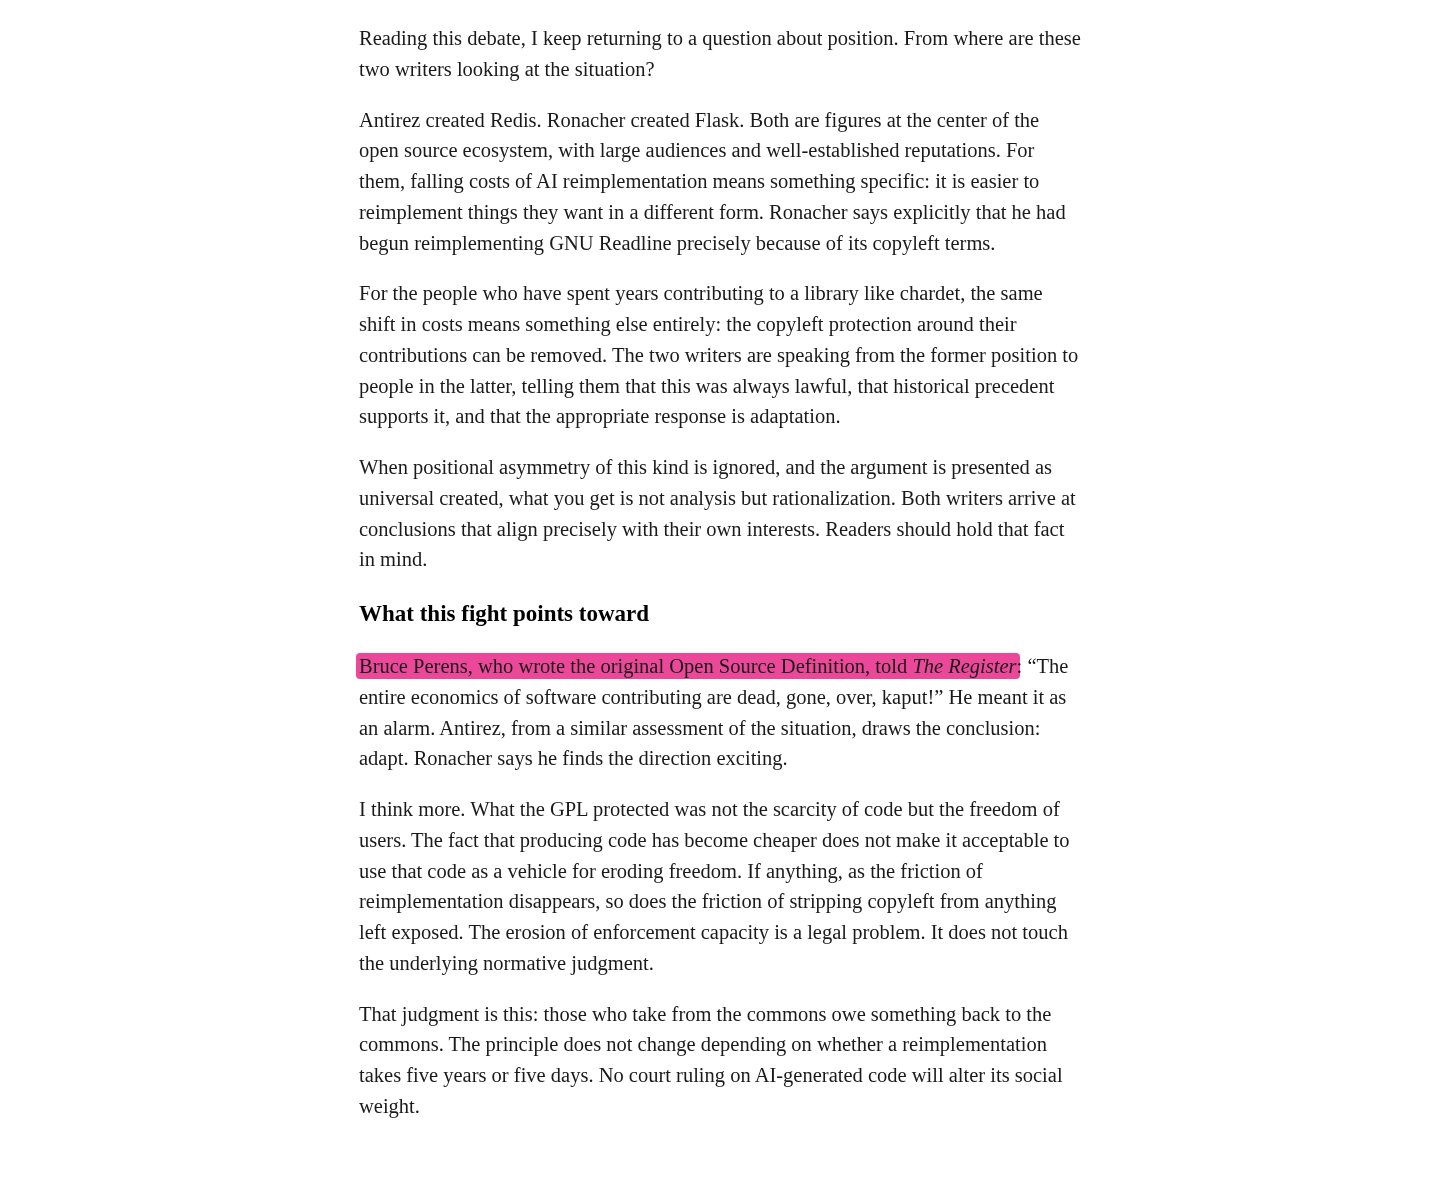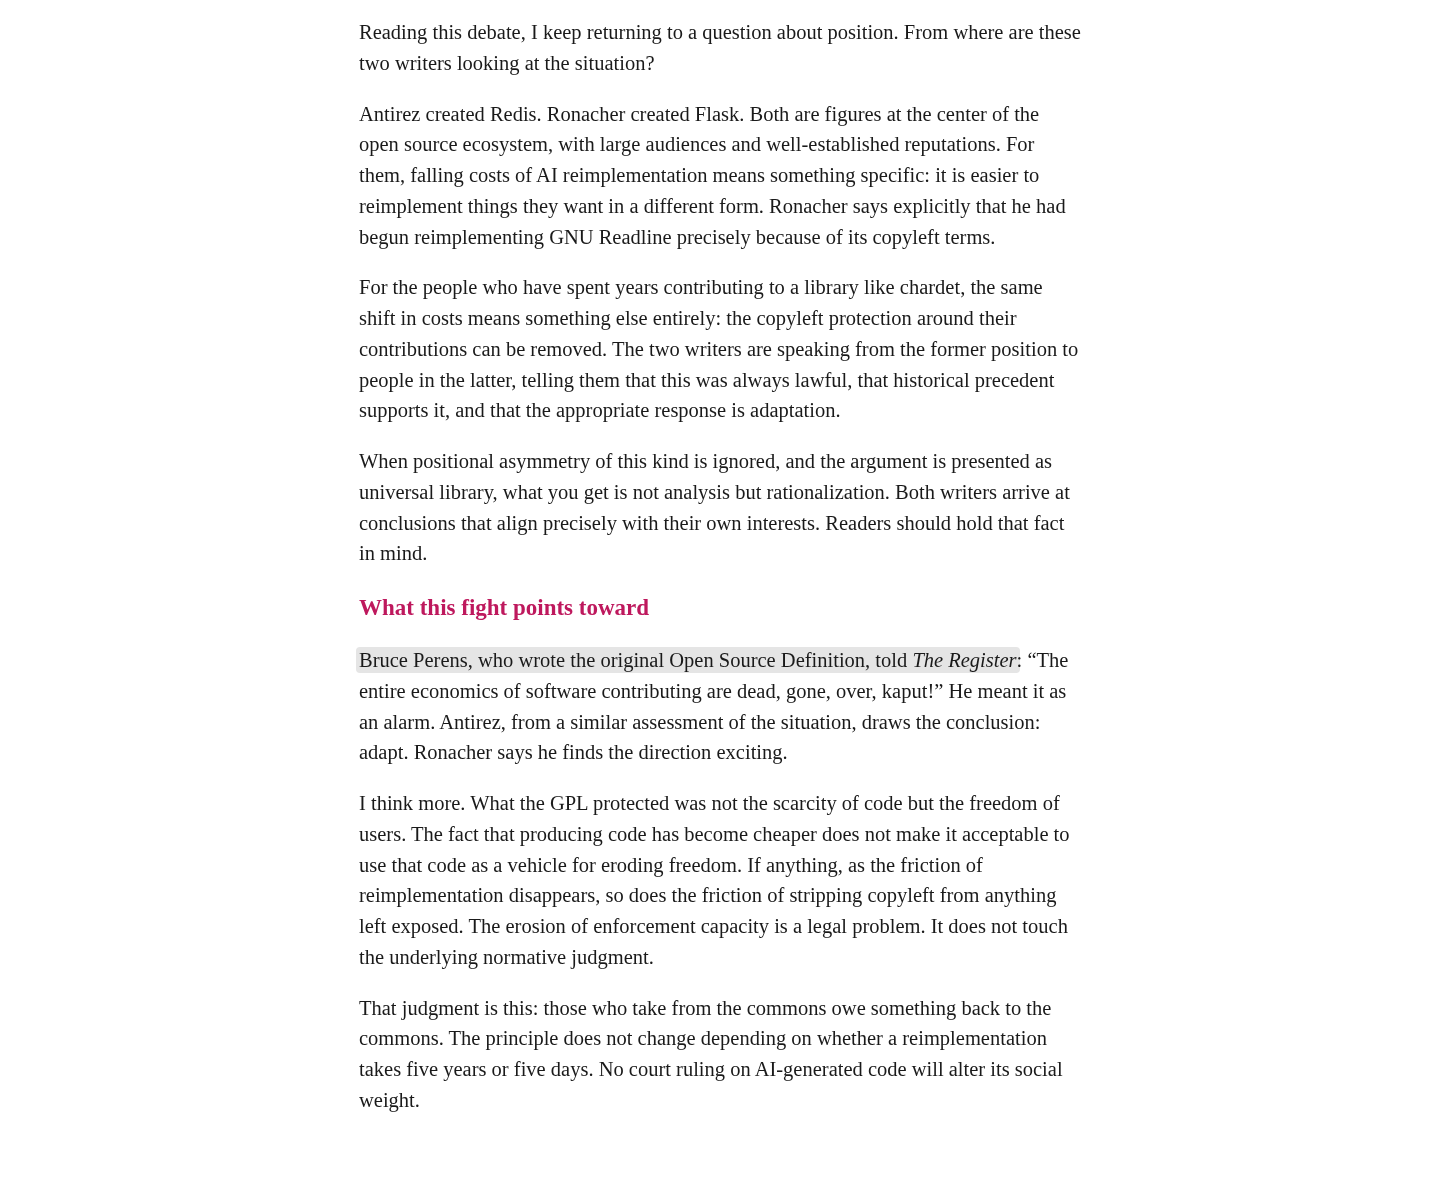--- a/index.html
+++ b/index.html
@@ -10,38 +10,38 @@
   body {
     width: 1440px;
     height: 1200px;
     overflow: hidden;
     font-family: "Liberation Serif", serif;
     color: #1a1a1a;
     -webkit-font-smoothing: antialiased;
   }
   .article {
     width: 722px;
-    margin: 5px auto;
+    margin: 11px auto;
     padding-top: 12px;
   }
   .para {
     font-size: 20.5px;
     line-height: 30.75px;
     margin: 0 0 20px 0;
     text-align: left;
   }
   .section-heading {
     font-size: 23px;
     line-height: 30px;
     font-weight: 700;
     margin: 24px 0 22px 0;
-    color: #be185d;
+    color: #000000;
   }
   .hl-link {
-    background: #e5e5e5;
+    background: #ec4899;
     border-radius: 4px;
     padding: 2px 3px;
     margin: 0 -3px;
     color: inherit;
     text-decoration: none;
     cursor: pointer;
     box-decoration-break: clone;
     -webkit-box-decoration-break: clone;
   }
   .hl-link em {
@@ -52,21 +52,21 @@
 <body>
 
 <div class="article">
 
   <p class="para">Reading this debate, I keep returning to a question about position. From where are these two writers looking at the situation?</p>
 
   <p class="para">Antirez created Redis. Ronacher created Flask. Both are figures at the center of the open source ecosystem, with large audiences and well-established reputations. For them, falling costs of AI reimplementation means something specific: it is easier to reimplement things they want in a different form. Ronacher says explicitly that he had begun reimplementing GNU Readline precisely because of its copyleft terms.</p>
 
   <p class="para">For the people who have spent years contributing to a library like chardet, the same shift in costs means something else entirely: the copyleft protection around their contributions can be removed. The two writers are speaking from the former position to people in the latter, telling them that this was always lawful, that historical precedent supports it, and that the appropriate response is adaptation.</p>
 
-  <p class="para">When positional asymmetry of this kind is ignored, and the argument is presented as universal library, what you get is not analysis but rationalization. Both writers arrive at conclusions that align precisely with their own interests. Readers should hold that fact in mind.</p>
+  <p class="para">When positional asymmetry of this kind is ignored, and the argument is presented as universal created, what you get is not analysis but rationalization. Both writers arrive at conclusions that align precisely with their own interests. Readers should hold that fact in mind.</p>
 
   <h2 class="section-heading">What this fight points toward</h2>
 
   <p class="para"><a class="hl-link"><span>Bruce Perens, who wrote the original Open Source Definition, told </span><em>The Register</em></a><span>: “The entire economics of software contributing are dead, gone, over, kaput!” He meant it as an alarm. Antirez, from a similar assessment of the situation, draws the conclusion: adapt. Ronacher says he finds the direction exciting.</span></p>
 
 
   <p class="para">I think more. What the GPL protected was not the scarcity of code but the freedom of users. The fact that producing code has become cheaper does not make it acceptable to use that code as a vehicle for eroding freedom. If anything, as the friction of reimplementation disappears, so does the friction of stripping copyleft from anything left exposed. The erosion of enforcement capacity is a legal problem. It does not touch the underlying normative judgment.</p>
 
   <p class="para">That judgment is this: those who take from the commons owe something back to the commons. The principle does not change depending on whether a reimplementation takes five years or five days. No court ruling on AI-generated code will alter its social weight.</p>
 

